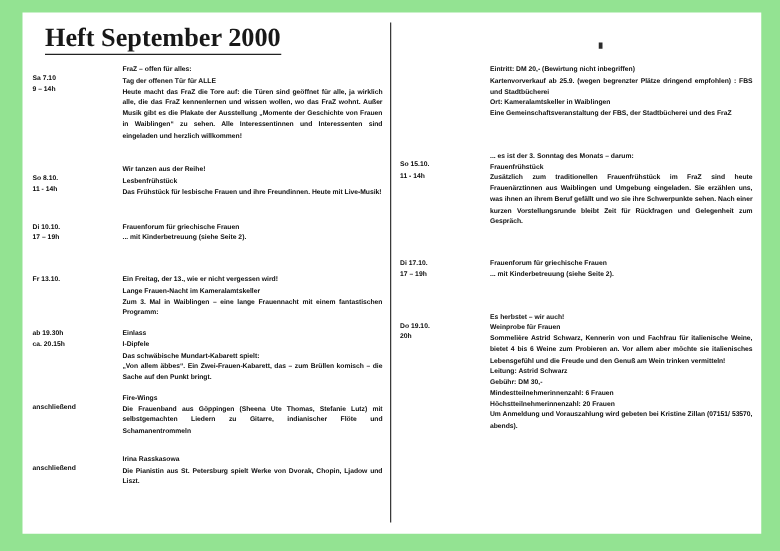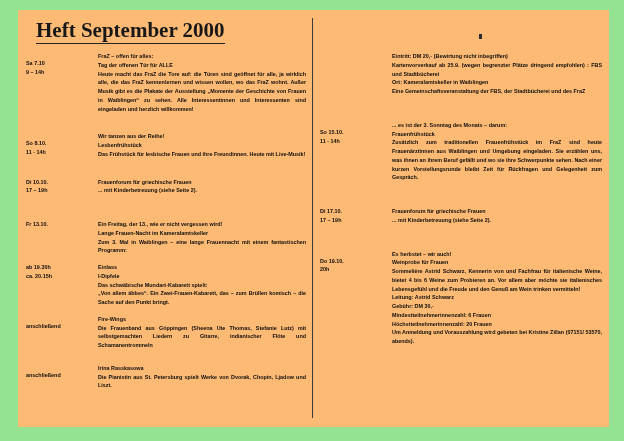--- a/index.html
+++ b/index.html
@@ -12,21 +12,21 @@
     background: #93e392;
     font-family: "Liberation Sans", sans-serif;
     overflow: hidden;
   }
   #scan-page {
     position: absolute;
     left: 18px;
     top: 10px;
     width: 591px;
     height: 417px;
-    background: #fdba74;
+    background: #ffffff;
     box-sizing: border-box;
   }
   #page-title-wrap {
     position: absolute;
     left: 18px;
     top: 8px;
     width: 260px;
   }
   #page-title {
     font-family: "Liberation Serif", "DejaVu Serif", serif;

